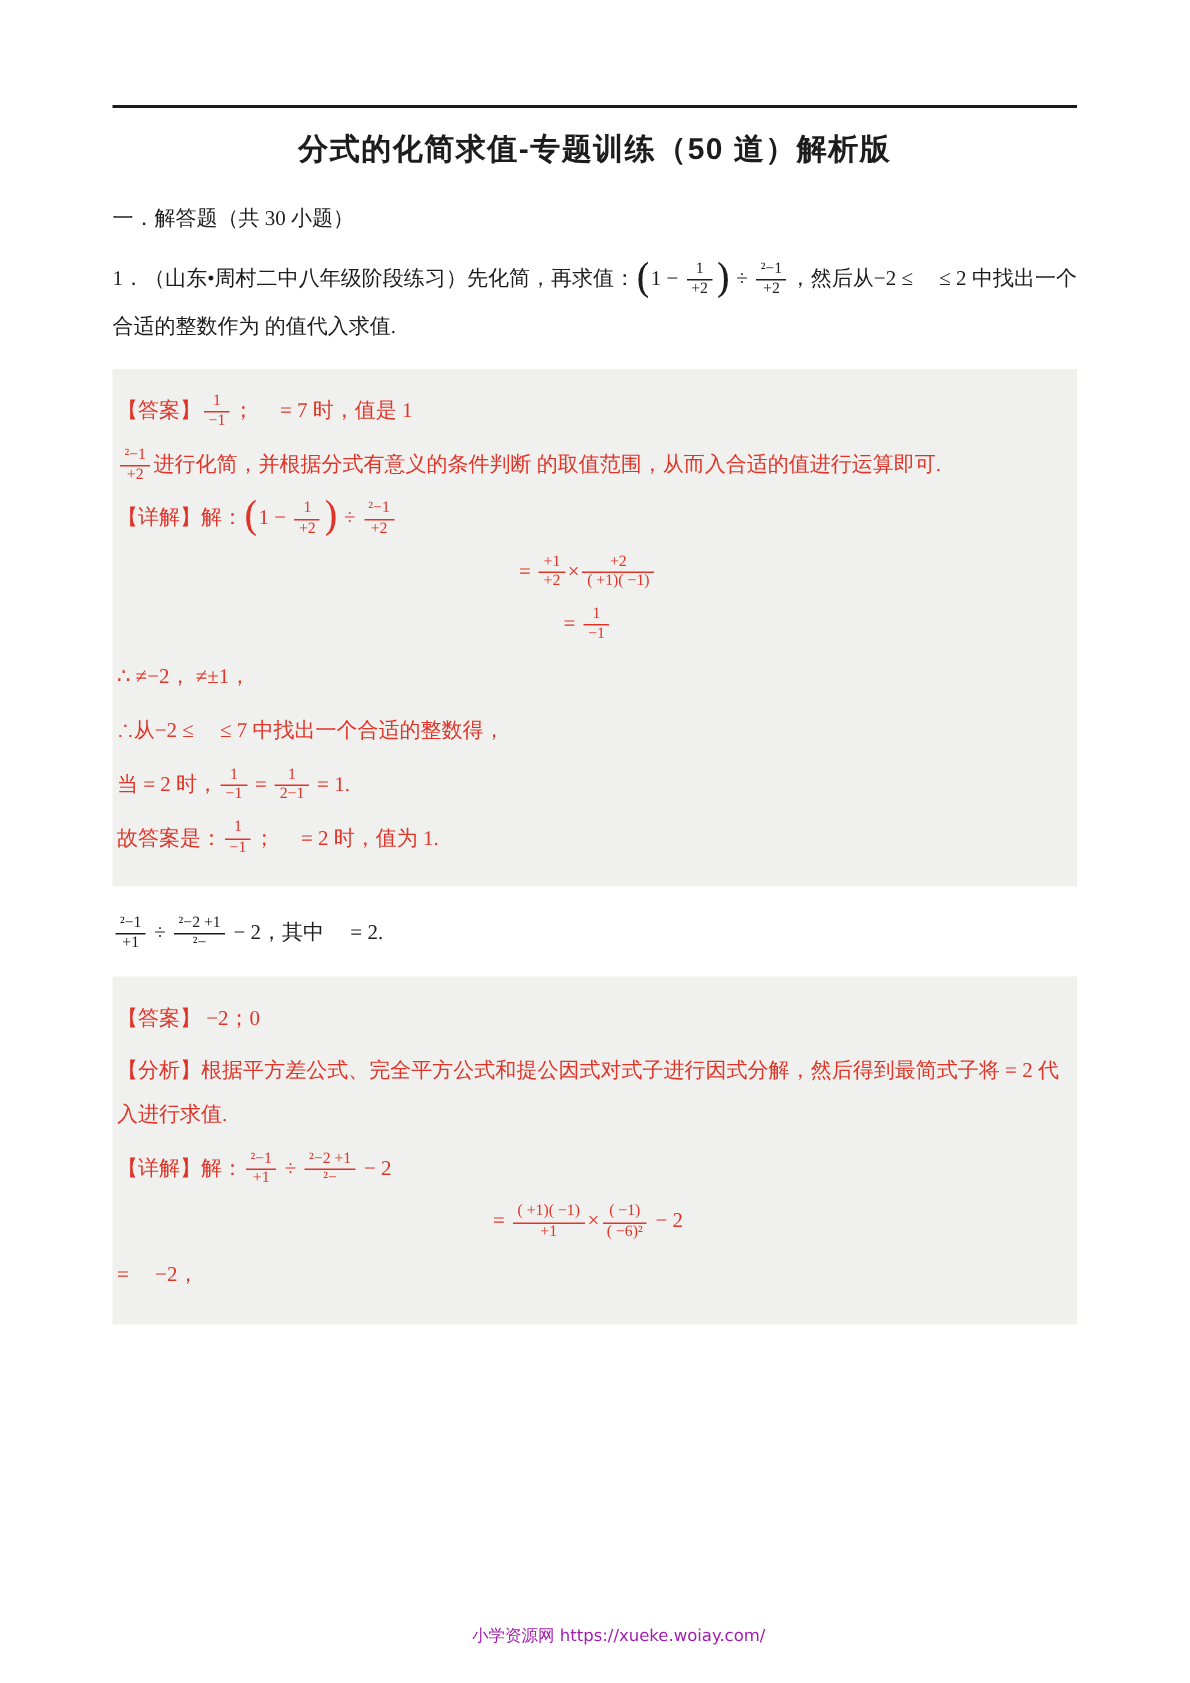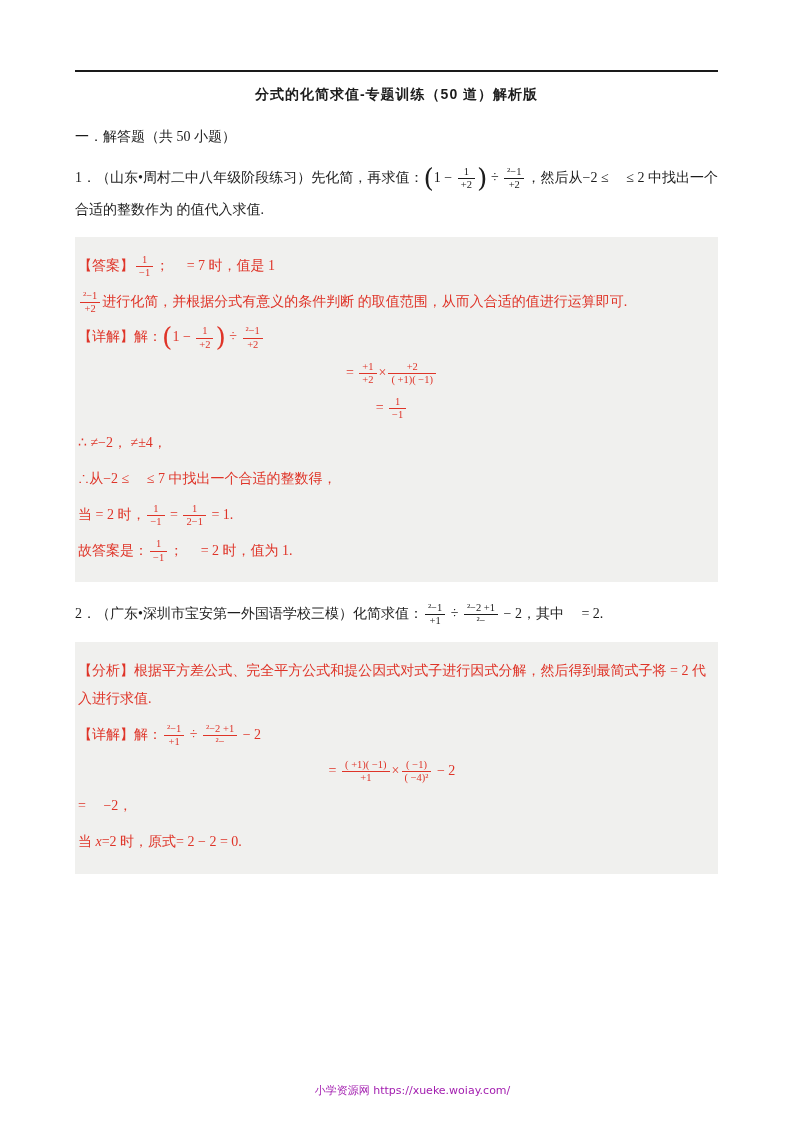--- a/index.html
+++ b/index.html
@@ -12,21 +12,21 @@
     font-family:"Liberation Serif","DejaVu Serif",serif;
     font-size:14px;
     color:#1c1c1c;
     overflow:hidden;
     background:#ffffff;
   }
   .rule{height:2px;background:#1a1a1a;}
   .title{
     margin:14px 0 0 0;
     text-align:center;
-    font-size:14px;
+    font-size:20px;
     font-weight:bold;
     font-family:"Liberation Sans","DejaVu Sans",sans-serif;
     letter-spacing:1px;
   }
   .section-heading{margin:24px 0 0 0;}
   .para{
     margin:16px 0 12px 0;
     line-height:2.25;
     text-align:justify;
   }
@@ -77,41 +77,41 @@
 </style>
 </head>
 <body>
 
 <div class="page">
 
   <div class="rule"></div>
 
   <div class="title">分式的化简求值-专题训练（50 道）解析版</div>
 
-  <div class="section-heading">一．解答题（共 50 小题）</div>
+  <div class="section-heading">一．解答题（共 30 小题）</div>
 
   <div class="para"><span>1．（山东•周村二中八年级阶段练习）先化简，再求值：</span><span class="bigp">(</span><span>1 − </span><span class="frac"><span class="num">1</span><span class="den">+2</span></span><span class="bigp">)</span><span> ÷ </span><span class="frac"><span class="num">²−1</span><span class="den">+2</span></span><span>，然后从−2 ≤　 ≤ 2 中找出一个合适的整数作为 的值代入求值.</span></div>
 
   <div class="answer-block">
     <div class="line"><span>【答案】</span><span class="frac"><span class="num">1</span><span class="den">−1</span></span><span>；　 = 7 时，值是 1</span></div>
     <div class="line"><span class="frac"><span class="num">²−1</span><span class="den">+2</span></span><span>进行化简，并根据分式有意义的条件判断 的取值范围，从而入合适的值进行运算即可.</span></div>
     <div class="line"><span>【详解】解：</span><span class="bigp">(</span><span>1 − </span><span class="frac"><span class="num">1</span><span class="den">+2</span></span><span class="bigp">)</span><span> ÷ </span><span class="frac"><span class="num">²−1</span><span class="den">+2</span></span></div>
     <div class="line eq"><span>= </span><span class="frac"><span class="num">+1</span><span class="den">+2</span></span><span>×</span><span class="frac"><span class="num">+2</span><span class="den">( +1)( −1)</span></span></div>
     <div class="line eq"><span>= </span><span class="frac"><span class="num">1</span><span class="den">−1</span></span></div>
-    <div class="line"><span>∴ ≠−2， ≠±4，</span></div>
+    <div class="line"><span>∴ ≠−2， ≠±1，</span></div>
     <div class="line"><span>∴从−2 ≤　 ≤ 7 中找出一个合适的整数得，</span></div>
     <div class="line"><span>当 = 2 时，</span><span class="frac"><span class="num">1</span><span class="den">−1</span></span><span> = </span><span class="frac"><span class="num">1</span><span class="den">2−1</span></span><span> = 1.</span></div>
     <div class="line"><span>故答案是：</span><span class="frac"><span class="num">1</span><span class="den">−1</span></span><span>；　 = 2 时，值为 1.</span></div>
   </div>
 
-  <div class="para"><span>2．（广东•深圳市宝安第一外国语学校三模）化简求值：</span><span class="frac"><span class="num">²−1</span><span class="den">+1</span></span><span> ÷ </span><span class="frac"><span class="num">²−2 +1</span><span class="den">²−</span></span><span> − 2，其中　 = 2.</span></div>
+  <div class="para"><span class="frac"><span class="num">²−1</span><span class="den">+1</span></span><span> ÷ </span><span class="frac"><span class="num">²−2 +1</span><span class="den">²−</span></span><span> − 2，其中　 = 2.</span></div>
 
   <div class="answer-block">
+    <div class="line"><span>【答案】 −2；0</span></div>
     <div class="line"><span>【分析】根据平方差公式、完全平方公式和提公因式对式子进行因式分解，然后得到最简式子将 = 2 代入进行求值.</span></div>
     <div class="line"><span>【详解】解：</span><span class="frac"><span class="num">²−1</span><span class="den">+1</span></span><span> ÷ </span><span class="frac"><span class="num">²−2 +1</span><span class="den">²−</span></span><span> − 2</span></div>
-    <div class="line eq"><span>= </span><span class="frac"><span class="num">( +1)( −1)</span><span class="den">+1</span></span><span>×</span><span class="frac"><span class="num">( −1)</span><span class="den">( −4)²</span></span><span> − 2</span></div>
+    <div class="line eq"><span>= </span><span class="frac"><span class="num">( +1)( −1)</span><span class="den">+1</span></span><span>×</span><span class="frac"><span class="num">( −1)</span><span class="den">( −6)²</span></span><span> − 2</span></div>
     <div class="line"><span>=　 −2，</span></div>
-    <div class="line"><span>当 </span><span class="ivar">x</span><span>=2 时，原式= 2 − 2 = 0.</span></div>
   </div>
 
   <div class="footer">小学资源网 https://xueke.woiay.com/</div>
 
 </div>
 
 </body></html>

